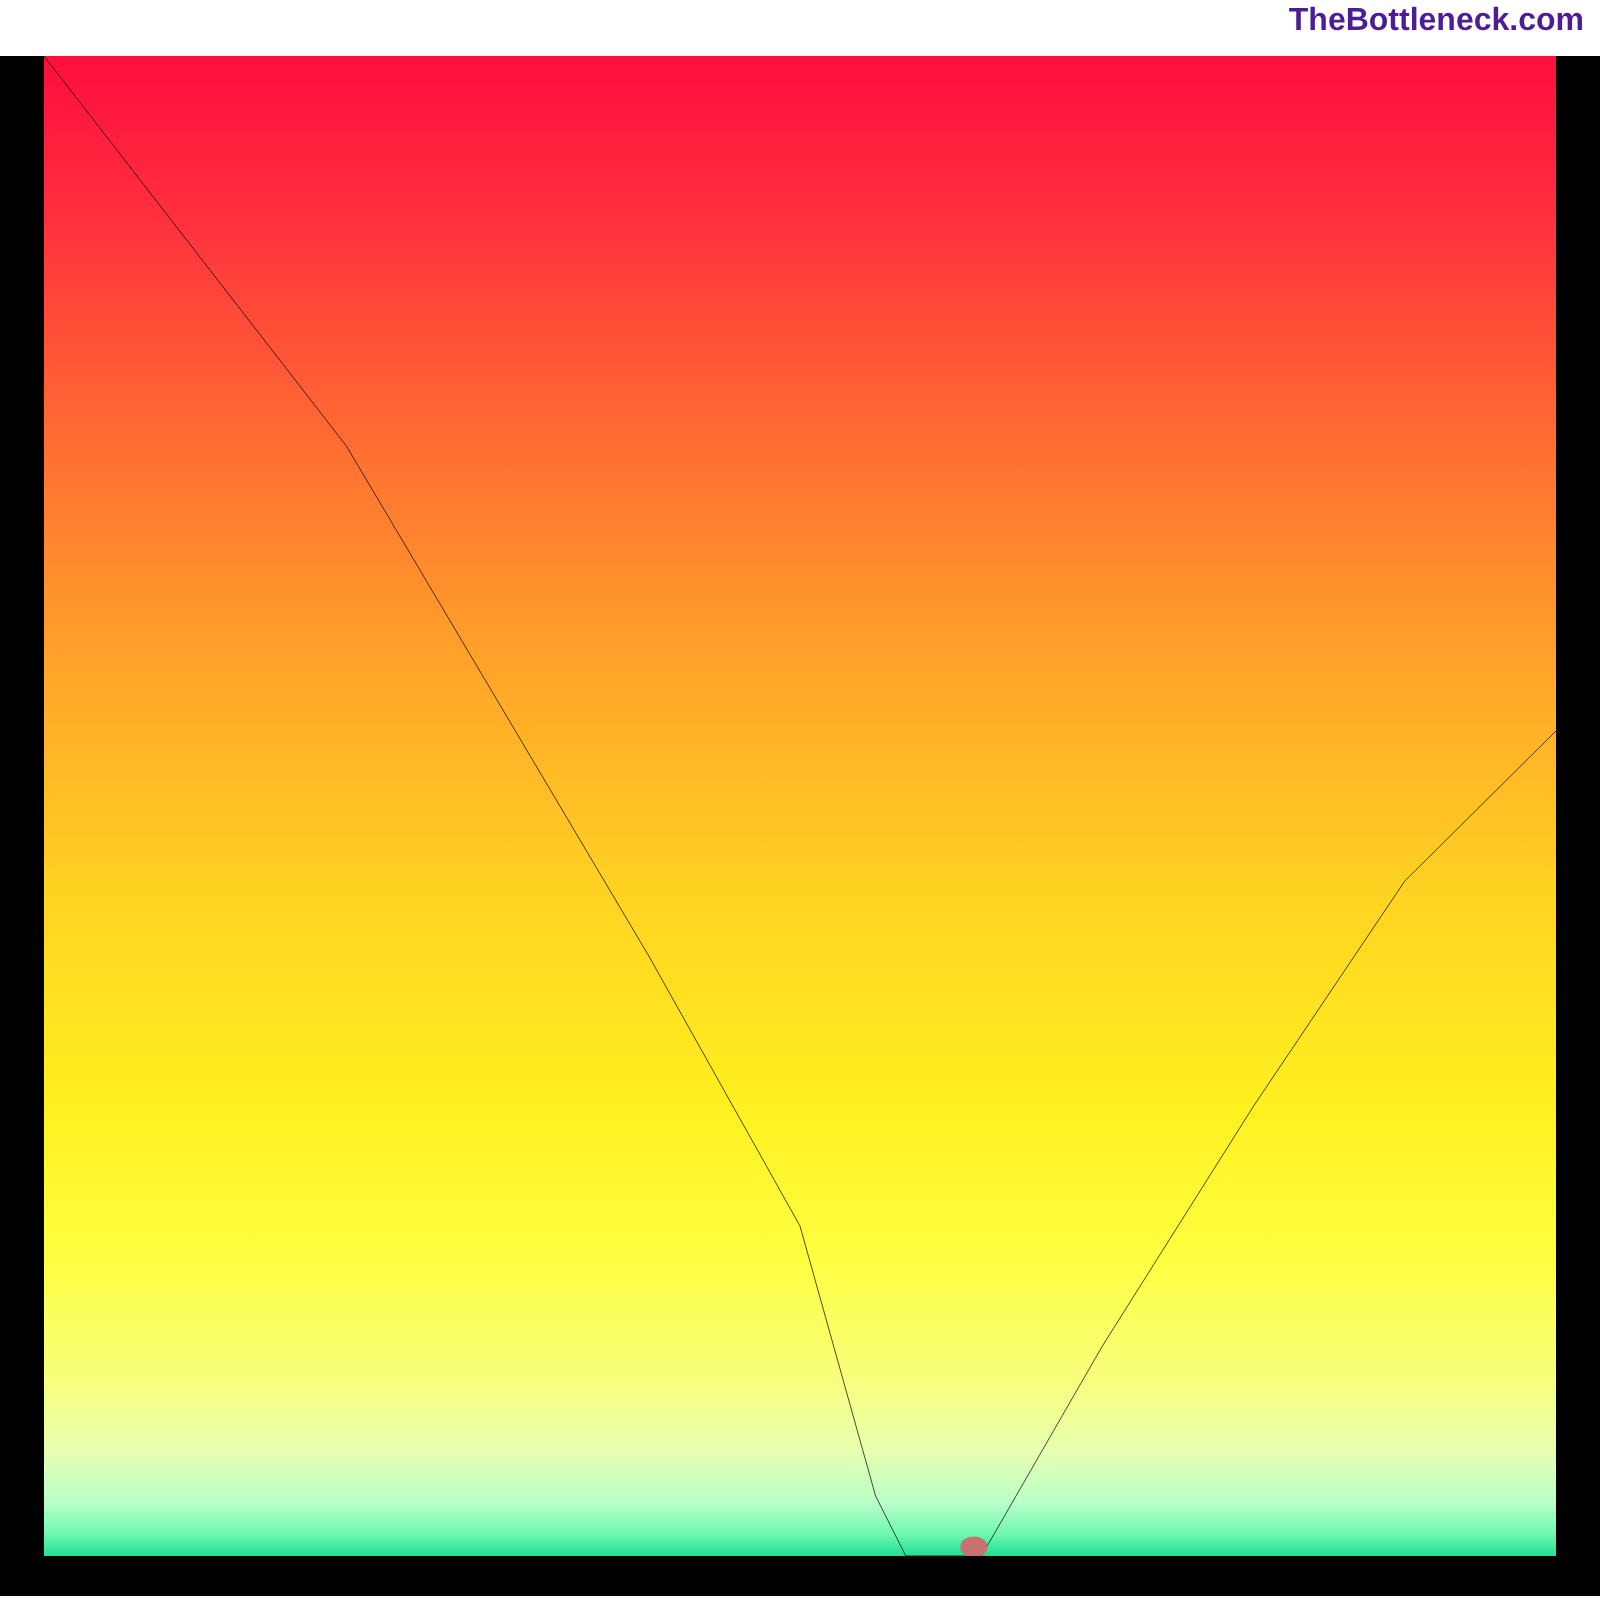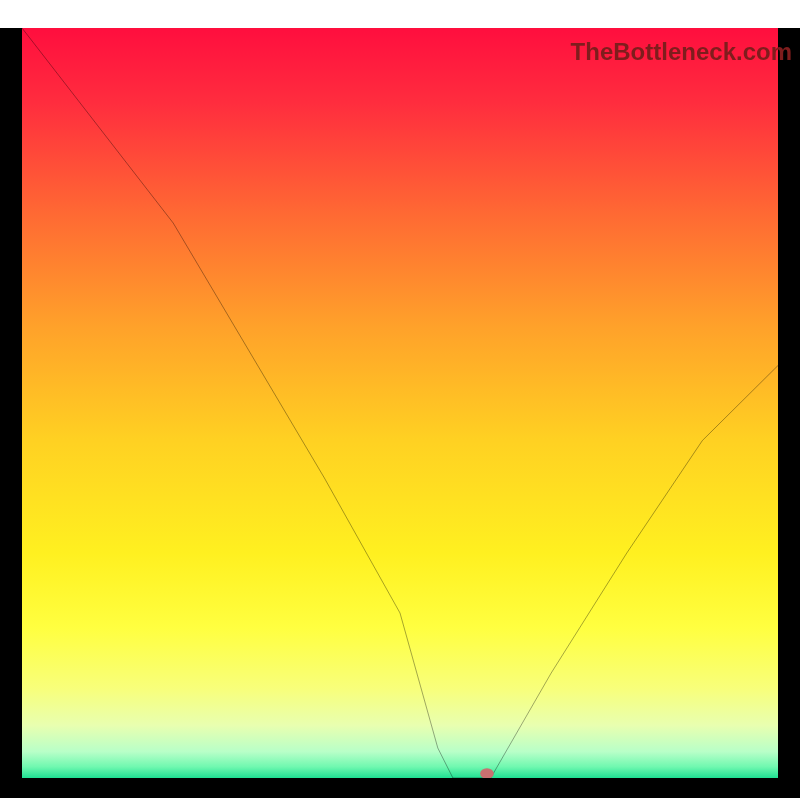--- a/index.html
+++ b/index.html
@@ -13,25 +13,24 @@
   }
   .container {
     position: relative;
     width: 800px;
     height: 800px;
   }
   .attribution {
     position: absolute;
     top: 2px;
     right: 8px;
-    font-size: 24px;
+    font-size: 16px;
     font-weight: bold;
-    color: #7f1d1d;
+    color: #4c1d95;
     z-index: 10;
-    margin-top: 36px;
   }
   .frame {
     position: absolute;
     left: 0;
     top: 28px;
     width: 800px;
     height: 770px;
     background: #000;
   }
   svg.plot {

